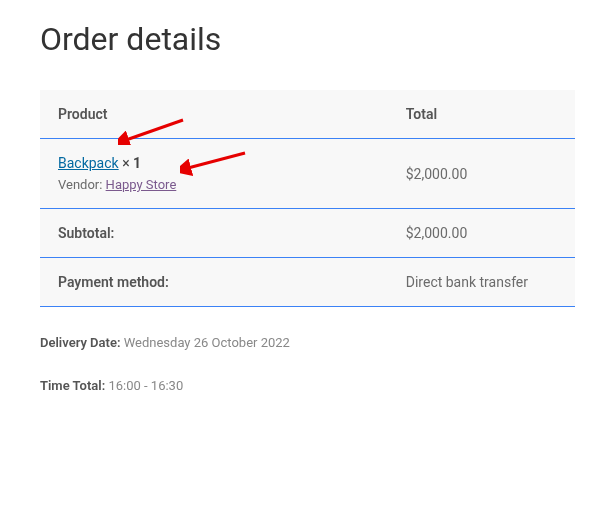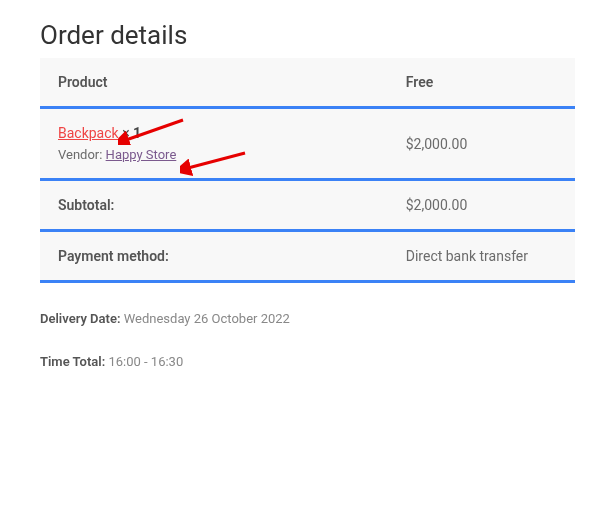--- a/index.html
+++ b/index.html
@@ -9,50 +9,50 @@
     }
     body {
       font-family: -apple-system, BlinkMacSystemFont, "Segoe UI", Roboto, "Helvetica Neue", Arial, sans-serif;
       background: #ffffff;
       color: #333333;
       padding: 20px 40px;
       width: 615px;
       position: relative;
     }
     h2.page-title {
-      font-size: 26px;
+      font-size: 32px;
       font-weight: 400;
       color: #333333;
-      margin-bottom: 8px;
+      margin-bottom: 32px;
     }
     table.order-table {
       width: 100%;
       border-collapse: collapse;
       background: #f8f8f8;
     }
     table.order-table th,
     table.order-table td {
       text-align: left;
       padding: 16px 18px;
       font-size: 14px;
       color: #6b6b6b;
-      border-bottom: 3px solid #3b82f6;
+      border-bottom: 1px solid #3b82f6;
     }
     table.order-table th {
       font-weight: 600;
       color: #555555;
     }
     .col-product {
       width: 65%;
     }
     .col-total {
       width: 35%;
     }
     .product-name {
-      color: #ef4444;
+      color: #0369a1;
       text-decoration: underline;
     }
     .product-qty {
       color: #444444;
     }
     .vendor-line {
       margin-top: 6px;
       font-size: 13px;
       color: #6b6b6b;
     }
@@ -82,21 +82,21 @@
   </style>
 </head>
 <body>
 
 <h2 class="page-title">Order details</h2>
 
 <table class="order-table">
   <thead>
     <tr>
       <th class="col-product">Product</th>
-      <th class="col-total">Free</th>
+      <th class="col-total">Total</th>
     </tr>
   </thead>
   <tbody>
     <tr>
       <td class="col-product">
         <a href="#" class="product-name">Backpack</a>
         <span class="product-qty">× </span><strong class="product-qty">1</strong>
         <div class="vendor-line">
           <span>Vendor: </span><a href="#" class="vendor-link">Happy Store</a>
         </div>

